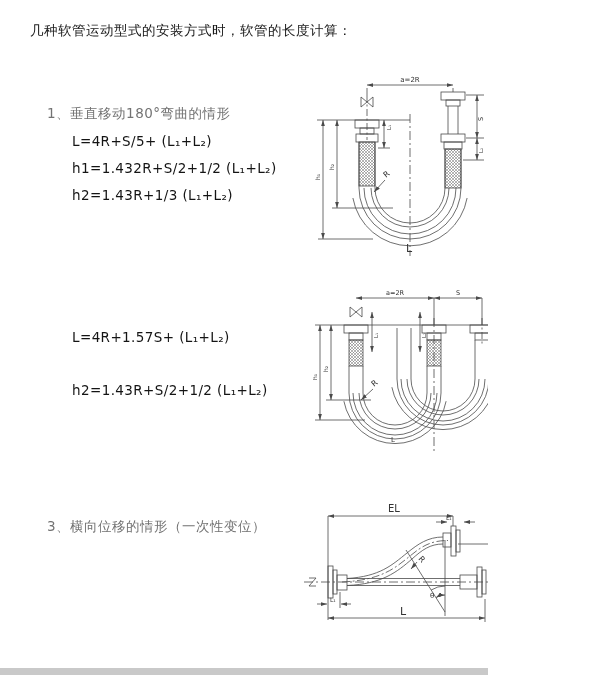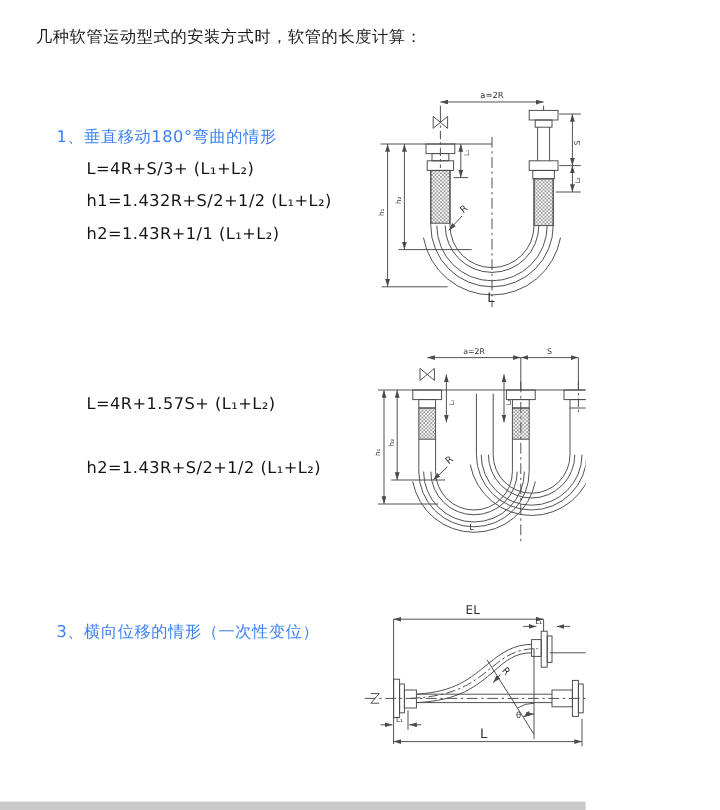--- a/index.html
+++ b/index.html
@@ -3,37 +3,37 @@
 <meta charset="utf-8">
 <style>
   html,body{margin:0;padding:0;background:#ffffff;}
   .page{
     position:relative;width:488px;height:675px;background:#ffffff;overflow:hidden;
     font-family:"DejaVu Sans","Liberation Sans",sans-serif;color:#1c1c1c;
   }
   .doc-title{
     position:absolute;left:30px;top:22px;font-size:13.5px;letter-spacing:.5px;color:#1a1a1a;
   }
-  .sec-heading{position:absolute;font-size:13.5px;color:#3b82f6;letter-spacing:.5px;}
+  .sec-heading{position:absolute;font-size:13.5px;color:#737373;letter-spacing:.5px;}
   .formula{position:absolute;left:72px;font-size:13.5px;color:#141414;letter-spacing:.4px;white-space:nowrap;}
   svg{position:absolute;}
   svg text{fill:#333;font-family:"DejaVu Sans",sans-serif;}
   .scan-edge{position:absolute;left:0;bottom:0;width:600px;height:7px;background:#c9c9c9;}
 </style>
 </head>
 <body>
 
 <div class="page">
 
   <div class="doc-title">几种软管运动型式的安装方式时，软管的长度计算：</div>
 
   <div class="sec-heading" style="left:47px;top:105px">1、垂直移动180°弯曲的情形</div>
-  <div class="formula" style="top:133px">L=4R+S/3+ (L₁+L₂)</div>
+  <div class="formula" style="top:133px">L=4R+S/5+ (L₁+L₂)</div>
   <div class="formula" style="top:160px">h1=1.432R+S/2+1/2 (L₁+L₂)</div>
-  <div class="formula" style="top:187px">h2=1.43R+1/1 (L₁+L₂)</div>
+  <div class="formula" style="top:187px">h2=1.43R+1/3 (L₁+L₂)</div>
 
   <div class="formula" style="top:329px">L=4R+1.57S+ (L₁+L₂)</div>
   <div class="formula" style="top:382px">h2=1.43R+S/2+1/2 (L₁+L₂)</div>
 
   <div class="sec-heading" style="left:47px;top:518px">3、横向位移的情形（一次性变位）</div>
 
   <svg style="left:315px;top:68px" width="285" height="200" viewBox="0 0 285 200">
     <defs>
       <marker id="ar" markerWidth="9" markerHeight="7" refX="8" refY="2.5" orient="auto-start-reverse">
         <path d="M0,0 L8,2.5 L0,5 Z" fill="#4a4a4a"></path>

